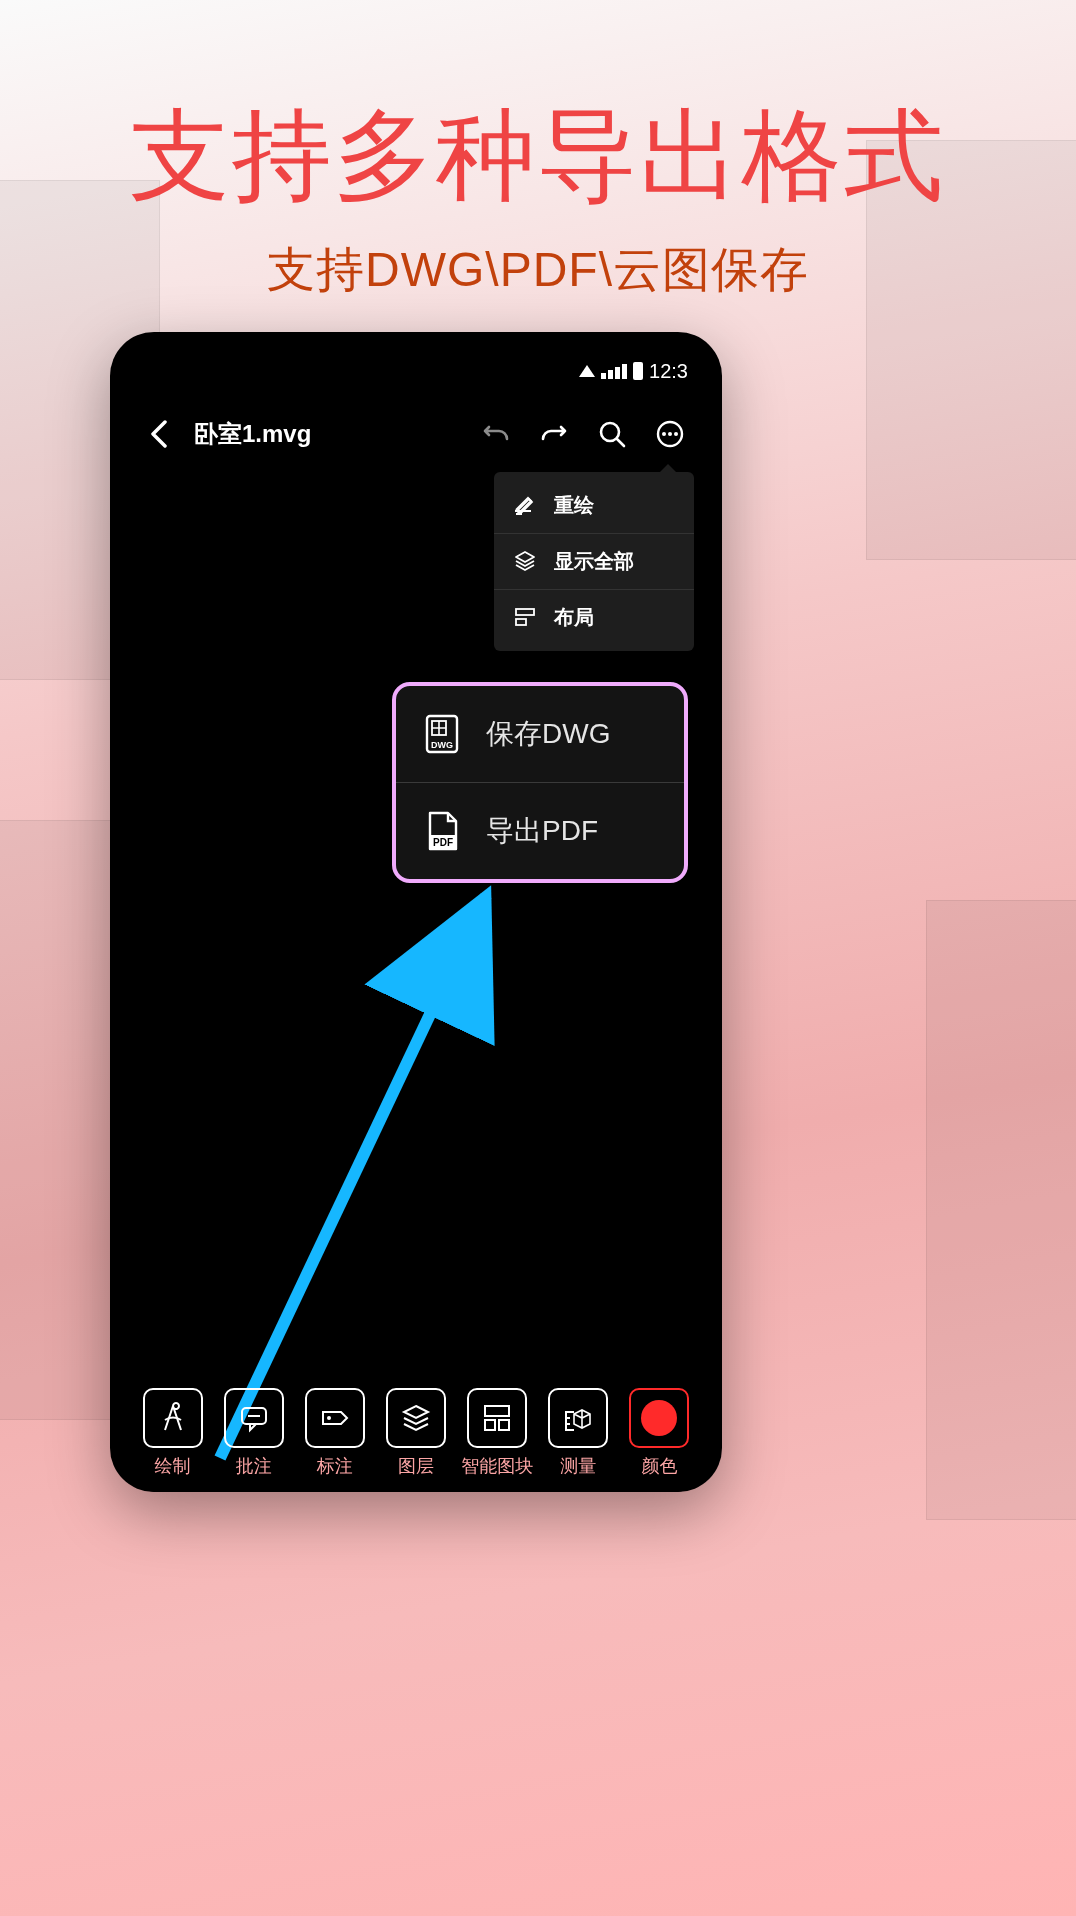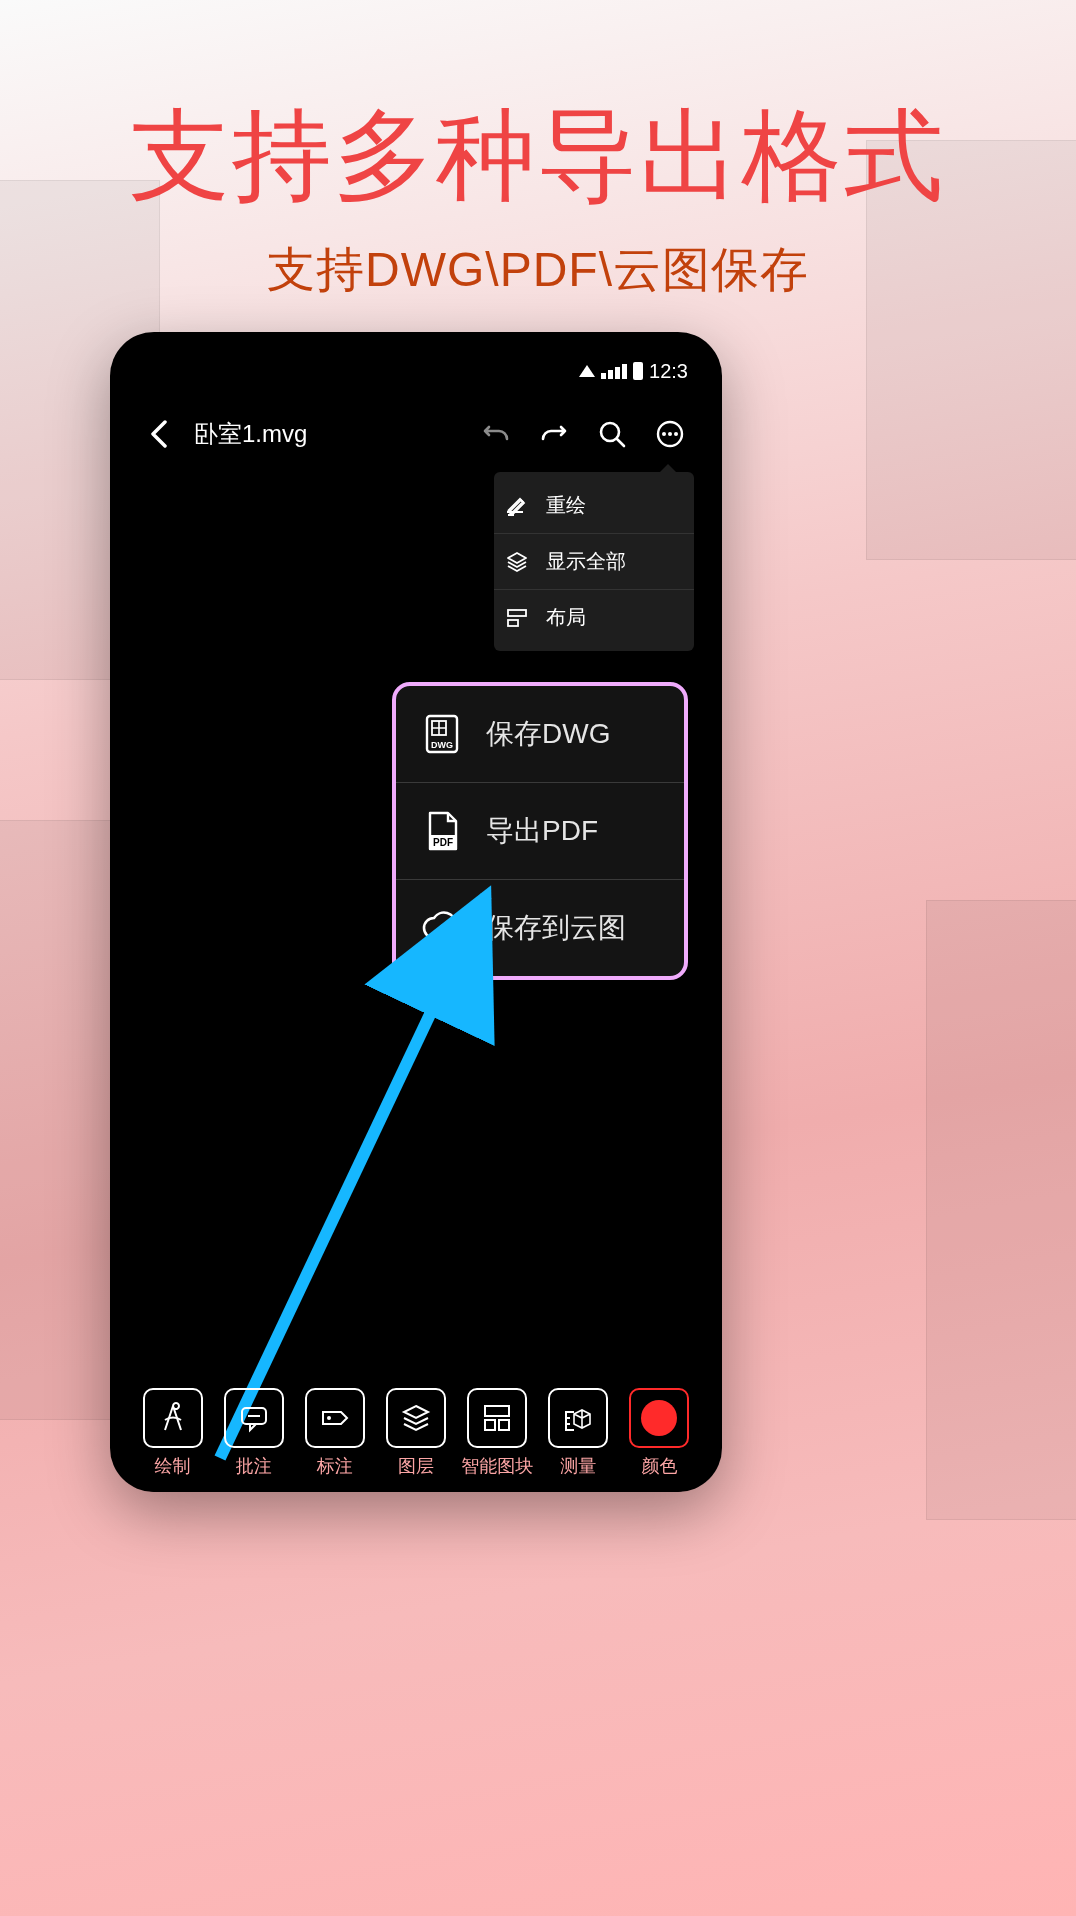--- a/index.html
+++ b/index.html
@@ -45,35 +45,35 @@
   .status-sig span { width:5px; background:#fff; display:inline-block; }
   .status-sig span:nth-child(1){height:6px;} .status-sig span:nth-child(2){height:9px;}
   .status-sig span:nth-child(3){height:12px;} .status-sig span:nth-child(4){height:15px;}
   .status-batt { width:10px; height:18px; background:#fff; border-radius:2px; }
 
   .app-bar {
     position: absolute; top: 54px; left: 0; right: 0; height: 60px;
     display: flex; align-items: center; padding: 0 12px; gap: 14px; color:#fff;
   }
   .back-ch { width:40px; height:40px; display:flex; align-items:center; justify-content:center; cursor:pointer; }
-  .file-title { font-size: 24px; font-weight: 400; flex: 0 0 auto; }
+  .file-title { font-size: 24px; font-weight: 700; flex: 0 0 auto; }
   .app-spacer { flex: 1; }
   .tb-btn { width:44px; height:44px; display:flex; align-items:center; justify-content:center; cursor:pointer; color:#fff; }
   .tb-btn.dim { color:#8b8b8b; }
 
   
   .menu-small {
     position:absolute; right:10px; top:122px; width:200px; background:#1e1e1e;
     border-radius:6px; padding:6px 0; box-shadow:0 4px 16px rgba(0,0,0,0.6);
   }
   .menu-small::before {
     content:""; position:absolute; top:-8px; right:18px;
     border-left:8px solid transparent; border-right:8px solid transparent; border-bottom:8px solid #1e1e1e;
   }
-  .ms-item { display:flex; align-items:flex-end; gap:16px; padding:14px 10px; color:#fff; font-size:20px; cursor:pointer; border-bottom:1px solid #333; }
+  .ms-item { display:flex; align-items:flex-start; gap:16px; padding:14px 18px; color:#fff; font-size:20px; cursor:pointer; border-bottom:1px solid #333;font-weight:bold; }
   .ms-item:last-child { border-bottom:none; }
   .ms-ico { width:26px; height:26px; display:flex; align-items:center; justify-content:center; }
 
   
   .menu-big {
     position:absolute; left:264px; top:332px; width:296px; background:#141414;
     border:4px solid #f0abfc; border-radius:18px; padding:0;
   }
   .mb-item { display:flex; align-items:center; gap:22px; padding:26px 24px; border-bottom:1px solid #3a3a3a; cursor:pointer; }
   .mb-item:last-child { border-bottom:none; }
@@ -202,29 +202,20 @@
         <span class="mb-ico">
           <svg width="44" height="44" viewBox="0 0 44 44">
             <path d="M10 4 H28 L36 12 V40 H10 Z" stroke="#fff" stroke-width="2.4" fill="none" stroke-linejoin="round"></path>
             <path d="M28 4 V12 H36" stroke="#fff" stroke-width="2.4" fill="none"></path>
             <rect x="10" y="26" width="26" height="14" fill="#fff"></rect>
             <text x="23" y="36.5" text-anchor="middle" fill="#000" font-size="10" font-weight="800">PDF</text>
           </svg>
         </span>
         <span class="mb-label">导出PDF</span>
       </div>
-      <div class="mb-item">
-        <span class="mb-ico">
-          <svg width="44" height="44" viewBox="0 0 44 44">
-            <path d="M14 32 A10 10 0 0 1 14 12 A12 12 0 0 1 36 18 A8 8 0 0 1 34 32" stroke="#fff" stroke-width="2.6" fill="none" stroke-linecap="round"></path>
-            <path d="M22 34 V20 M17 25 L22 20 L27 25" stroke="#fff" stroke-width="2.6" fill="none" stroke-linecap="round" stroke-linejoin="round"></path>
-          </svg>
-        </span>
-        <span class="mb-label">保存到云图</span>
-      </div>
     </div>
 
     <svg class="arrow-svg" viewBox="0 0 320 590">
       <defs>
         <marker id="ah" markerWidth="14" markerHeight="14" refX="11" refY="6" orient="auto">
           <path d="M0 0 L12 6 L0 12 Z" fill="#16b7ff"></path>
         </marker>
       </defs>
       <line x1="22" y1="580" x2="288" y2="18" stroke="#16b7ff" stroke-width="12" marker-end="url(#ah)"></line>
     </svg>

